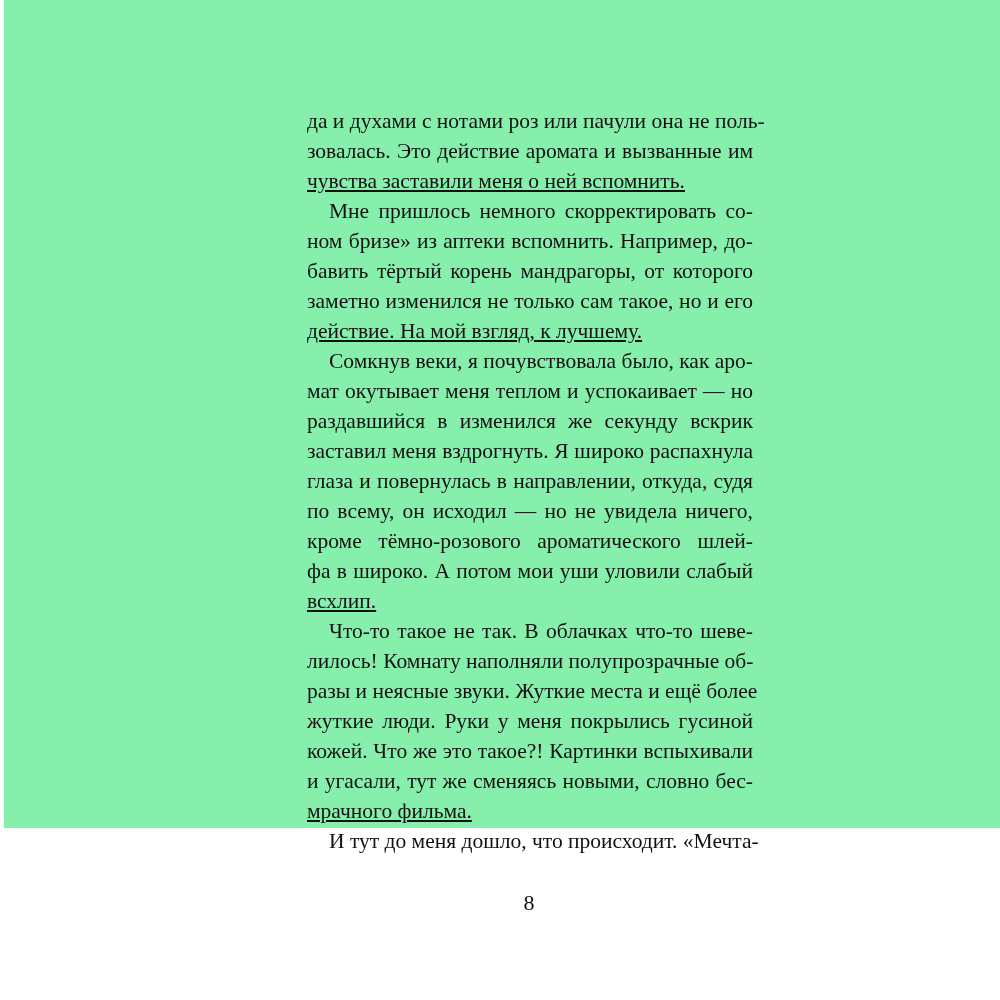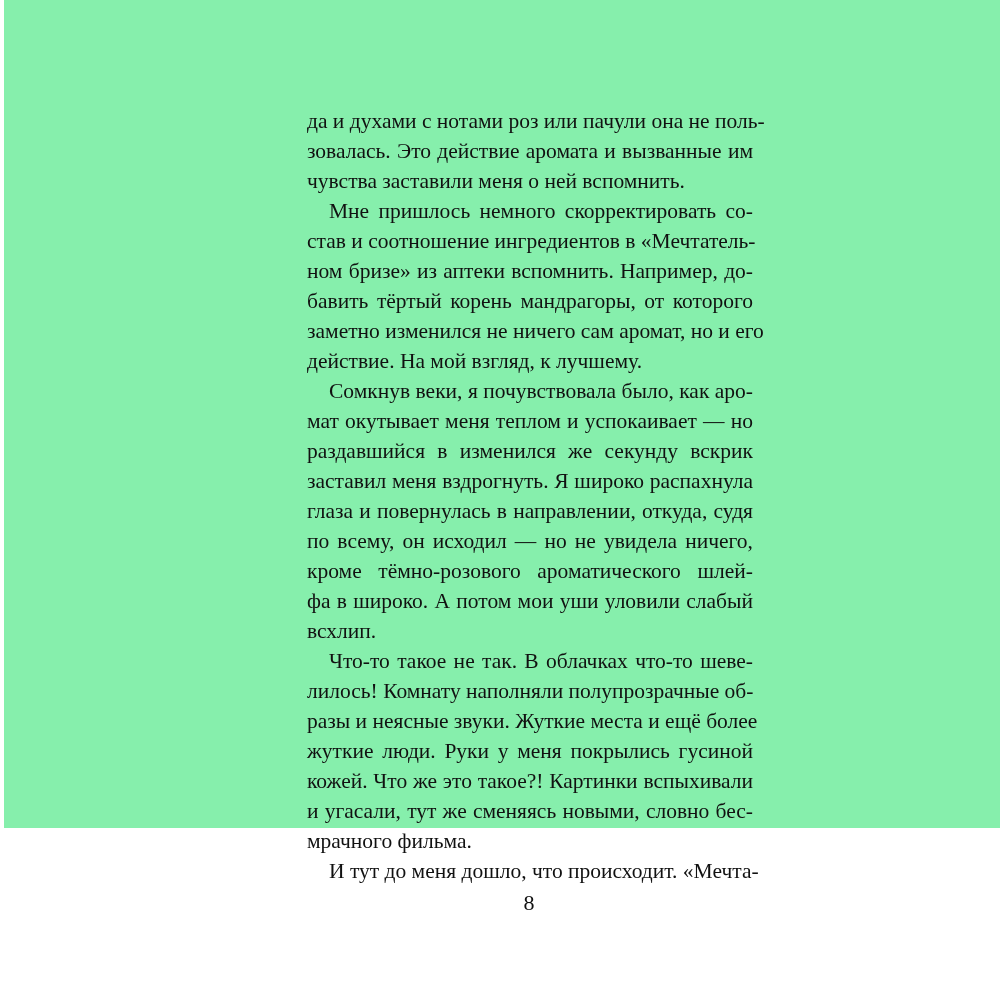--- a/index.html
+++ b/index.html
@@ -31,20 +31,21 @@
     }
     .line {
       display: block;
       height: 30px;
       white-space: nowrap;
       text-align: justify;
       text-align-last: justify;
     }
     .line.last {
       text-align-last: left;
+      text-decoration: underline;
     }
     .line.indent {
       padding-left: 22px;
     }
     .page-number {
       position: absolute;
       left: 0;
       width: 1050px;
       top: 890px;
       text-align: center;
@@ -55,24 +56,23 @@
   </style>
 </head>
 <body>
 
 <div class="page">
   <div class="text-block">
     <span class="line">да и духами с нотами роз или пачули она не поль-</span>
     <span class="line">зовалась. Это действие аромата и вызванные им</span>
     <span class="line last">чувства заставили меня о ней вспомнить.</span>
     <span class="line indent">Мне пришлось немного скорректировать со-</span>
-    <span class="line">став и соотношение ингредиентов в «Мечтатель-</span>
     <span class="line">ном бризе» из аптеки вспомнить. Например, до-</span>
     <span class="line">бавить тёртый корень мандрагоры, от которого</span>
-    <span class="line">заметно изменился не ничего сам аромат, но и его</span>
+    <span class="line">заметно изменился не только сам такое, но и его</span>
     <span class="line last">действие. На мой взгляд, к лучшему.</span>
     <span class="line indent">Сомкнув веки, я почувствовала было, как аро-</span>
     <span class="line">мат окутывает меня теплом и успокаивает — но</span>
     <span class="line">раздавшийся в изменился же секунду вскрик</span>
     <span class="line">заставил меня вздрогнуть. Я широко распахнула</span>
     <span class="line">глаза и повернулась в направлении, откуда, судя</span>
     <span class="line">по всему, он исходил — но не увидела ничего,</span>
     <span class="line">кроме тёмно-розового ароматического шлей-</span>
     <span class="line">фа в широко. А потом мои уши уловили слабый</span>
     <span class="line last">всхлип.</span>

